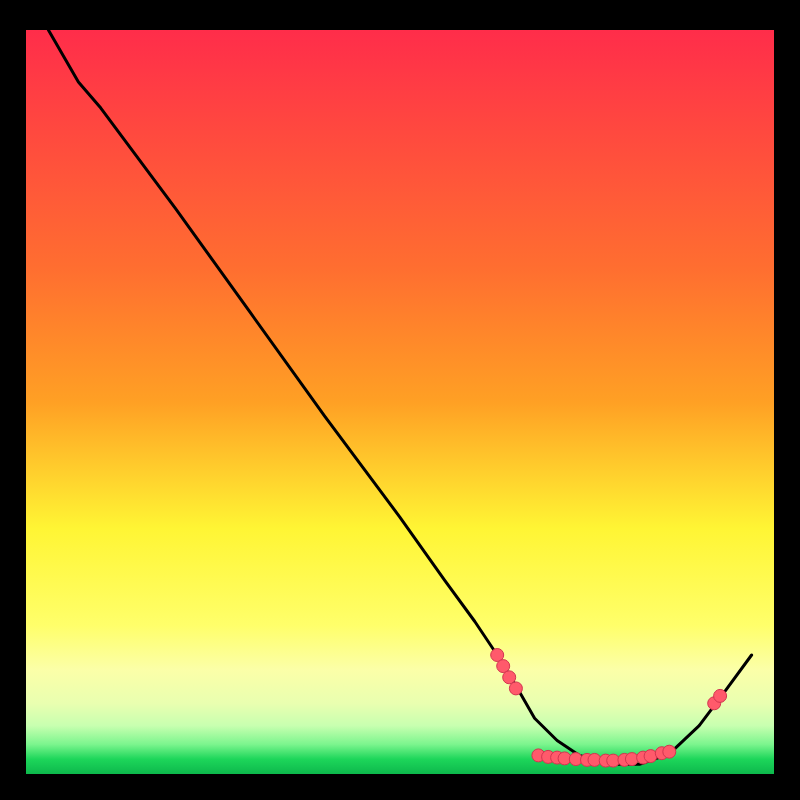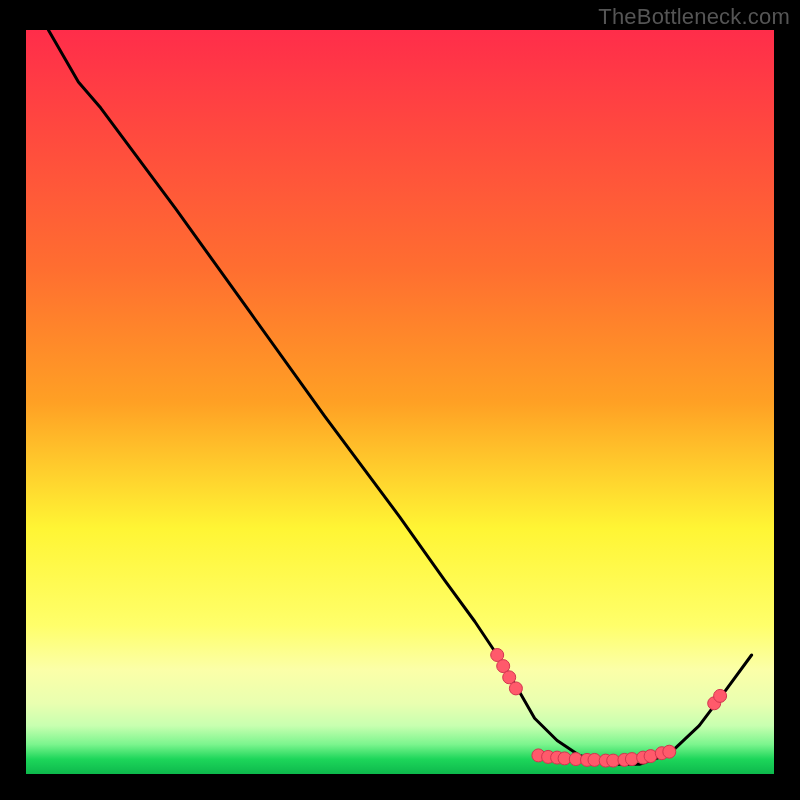--- a/index.html
+++ b/index.html
@@ -30,21 +30,20 @@
   svg {
     position: absolute;
     top: 0;
     left: 0;
   }
 </style>
 </head>
 <body>
 
 <div class="wrap">
-  <div class="attribution">TheBottleneck.com</div>
 
   <svg id="chart-svg" width="800" height="800" viewBox="0 0 800 800">
       <defs>
         <linearGradient id="bg-grad" x1="0" y1="0" x2="0" y2="1">
           <stop offset="0" stop-color="#ff2d4a"></stop>
           <stop offset="0.32" stop-color="#ff6e30"></stop>
           <stop offset="0.5" stop-color="#ffa024"></stop>
           <stop offset="0.67" stop-color="#fff534"></stop>
           <stop offset="0.8" stop-color="#ffff6a"></stop>
           <stop offset="0.86" stop-color="#fbffa8"></stop>

